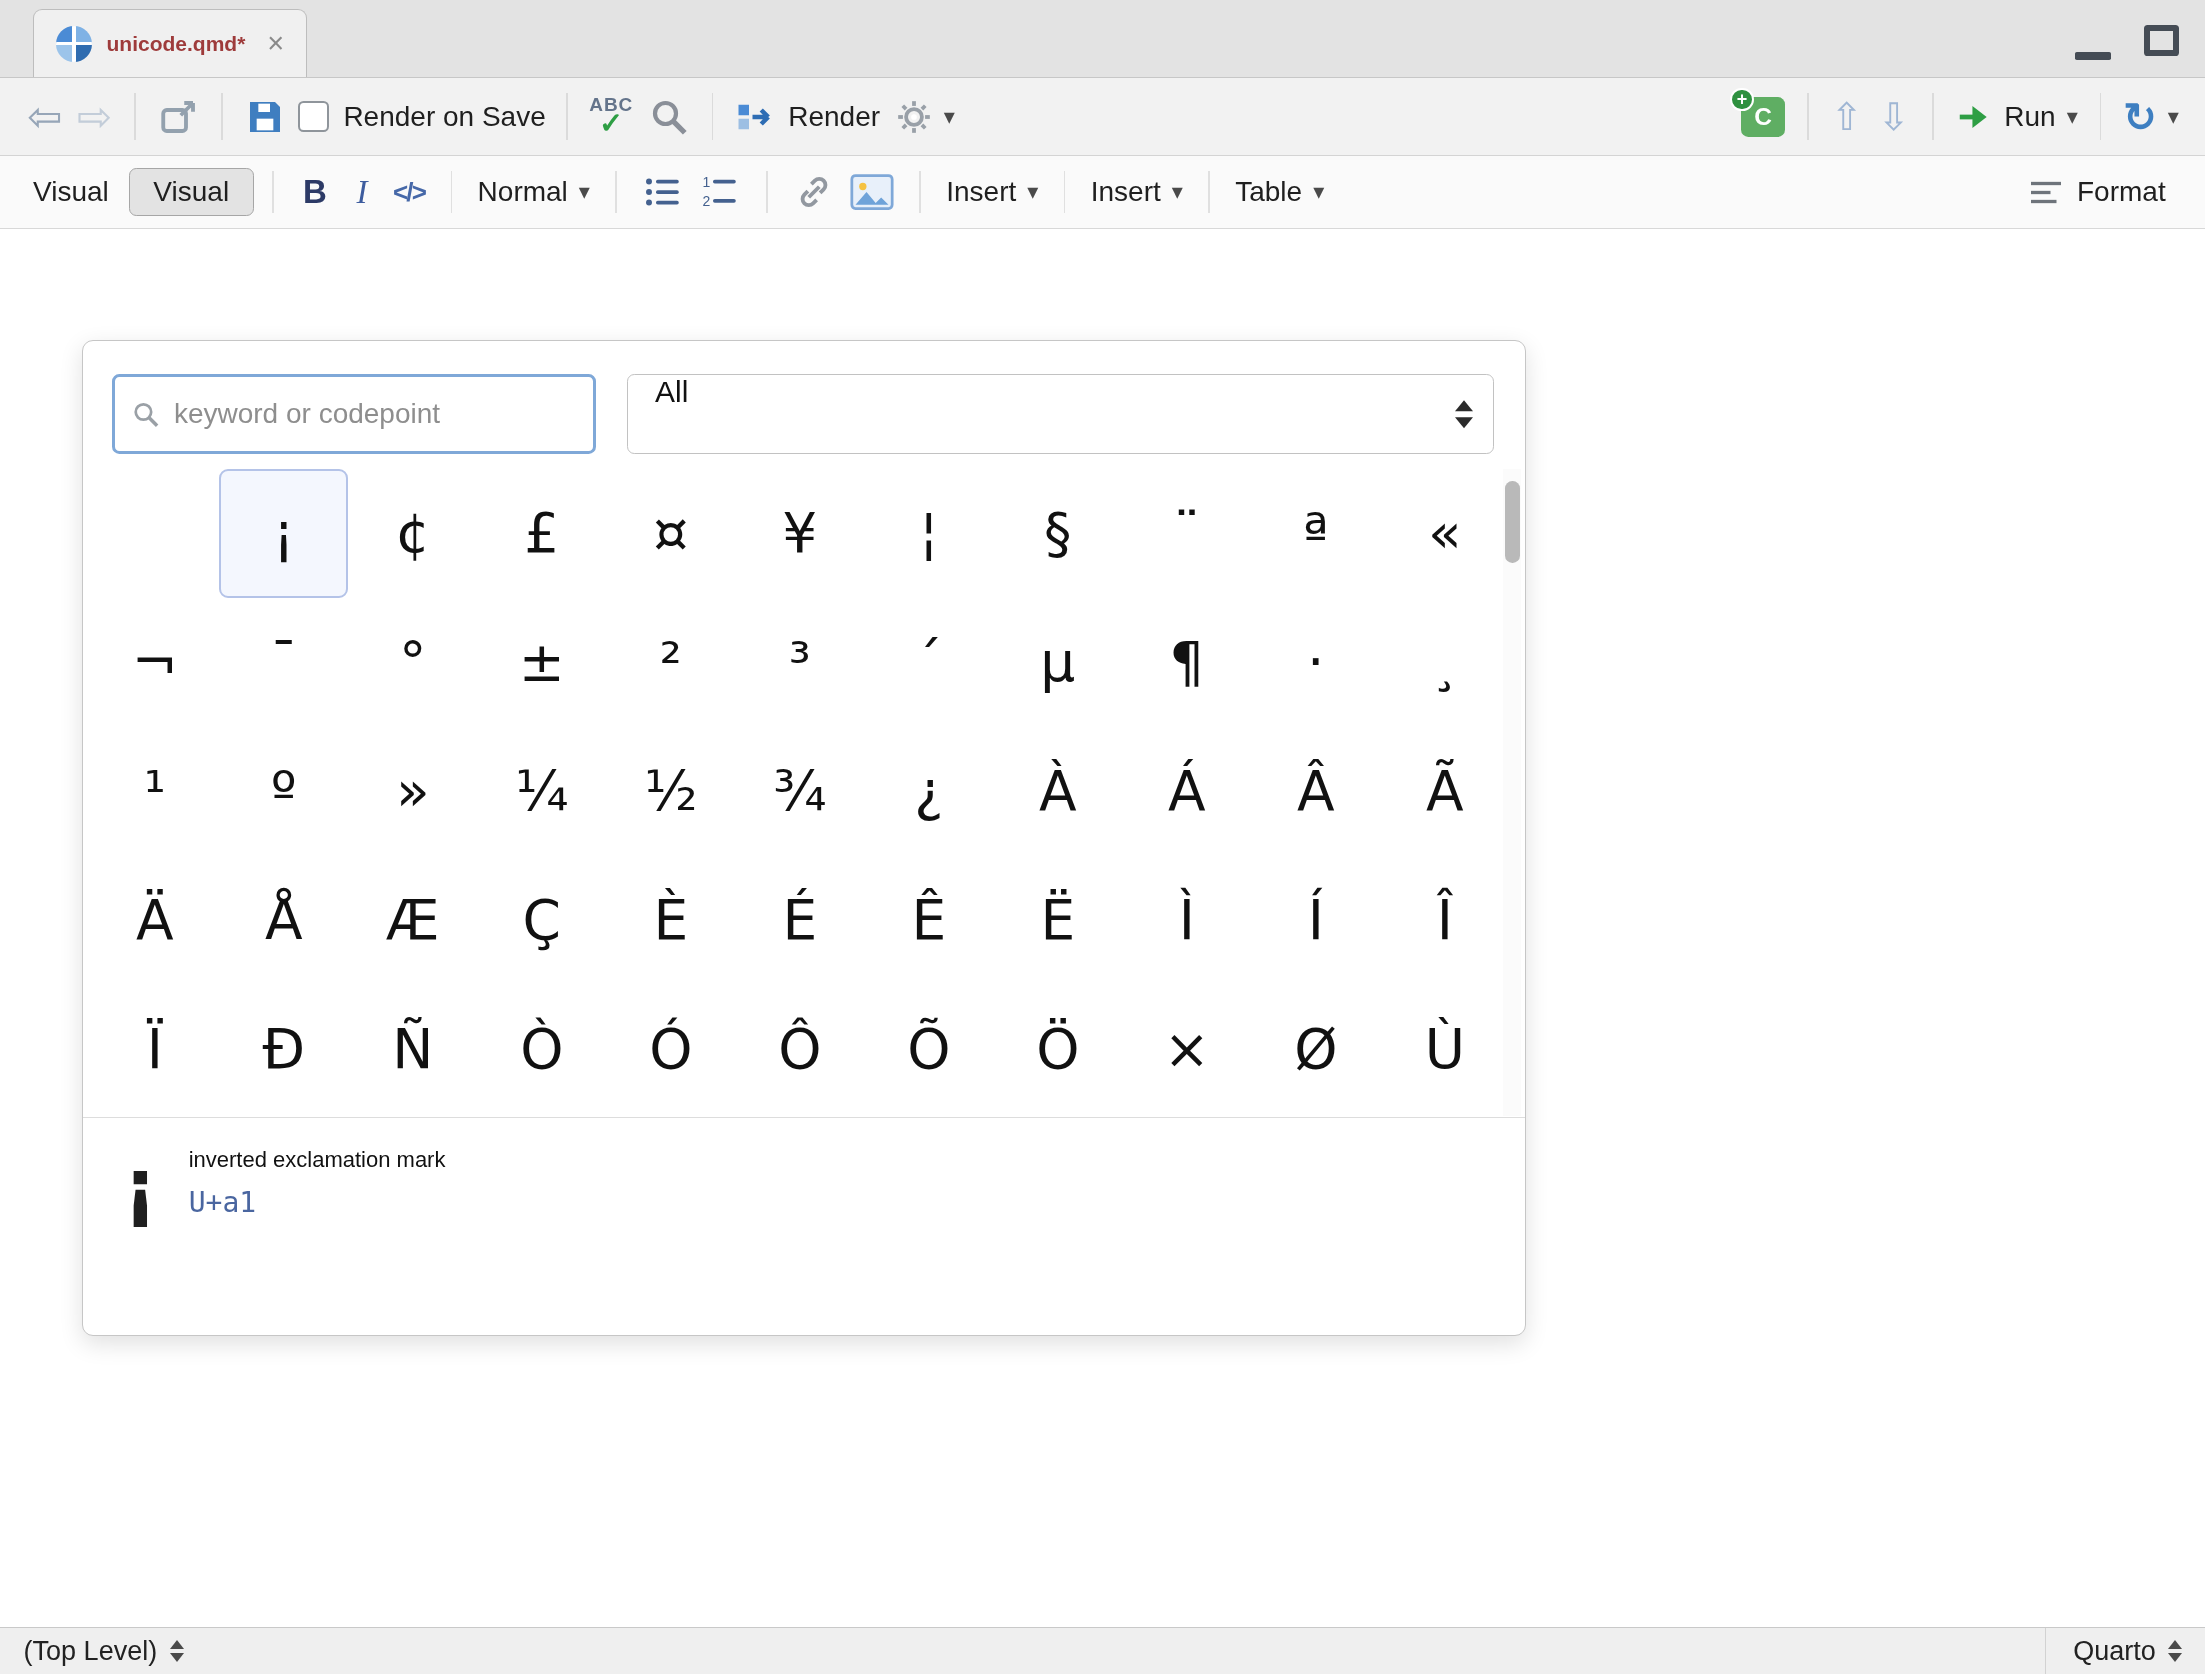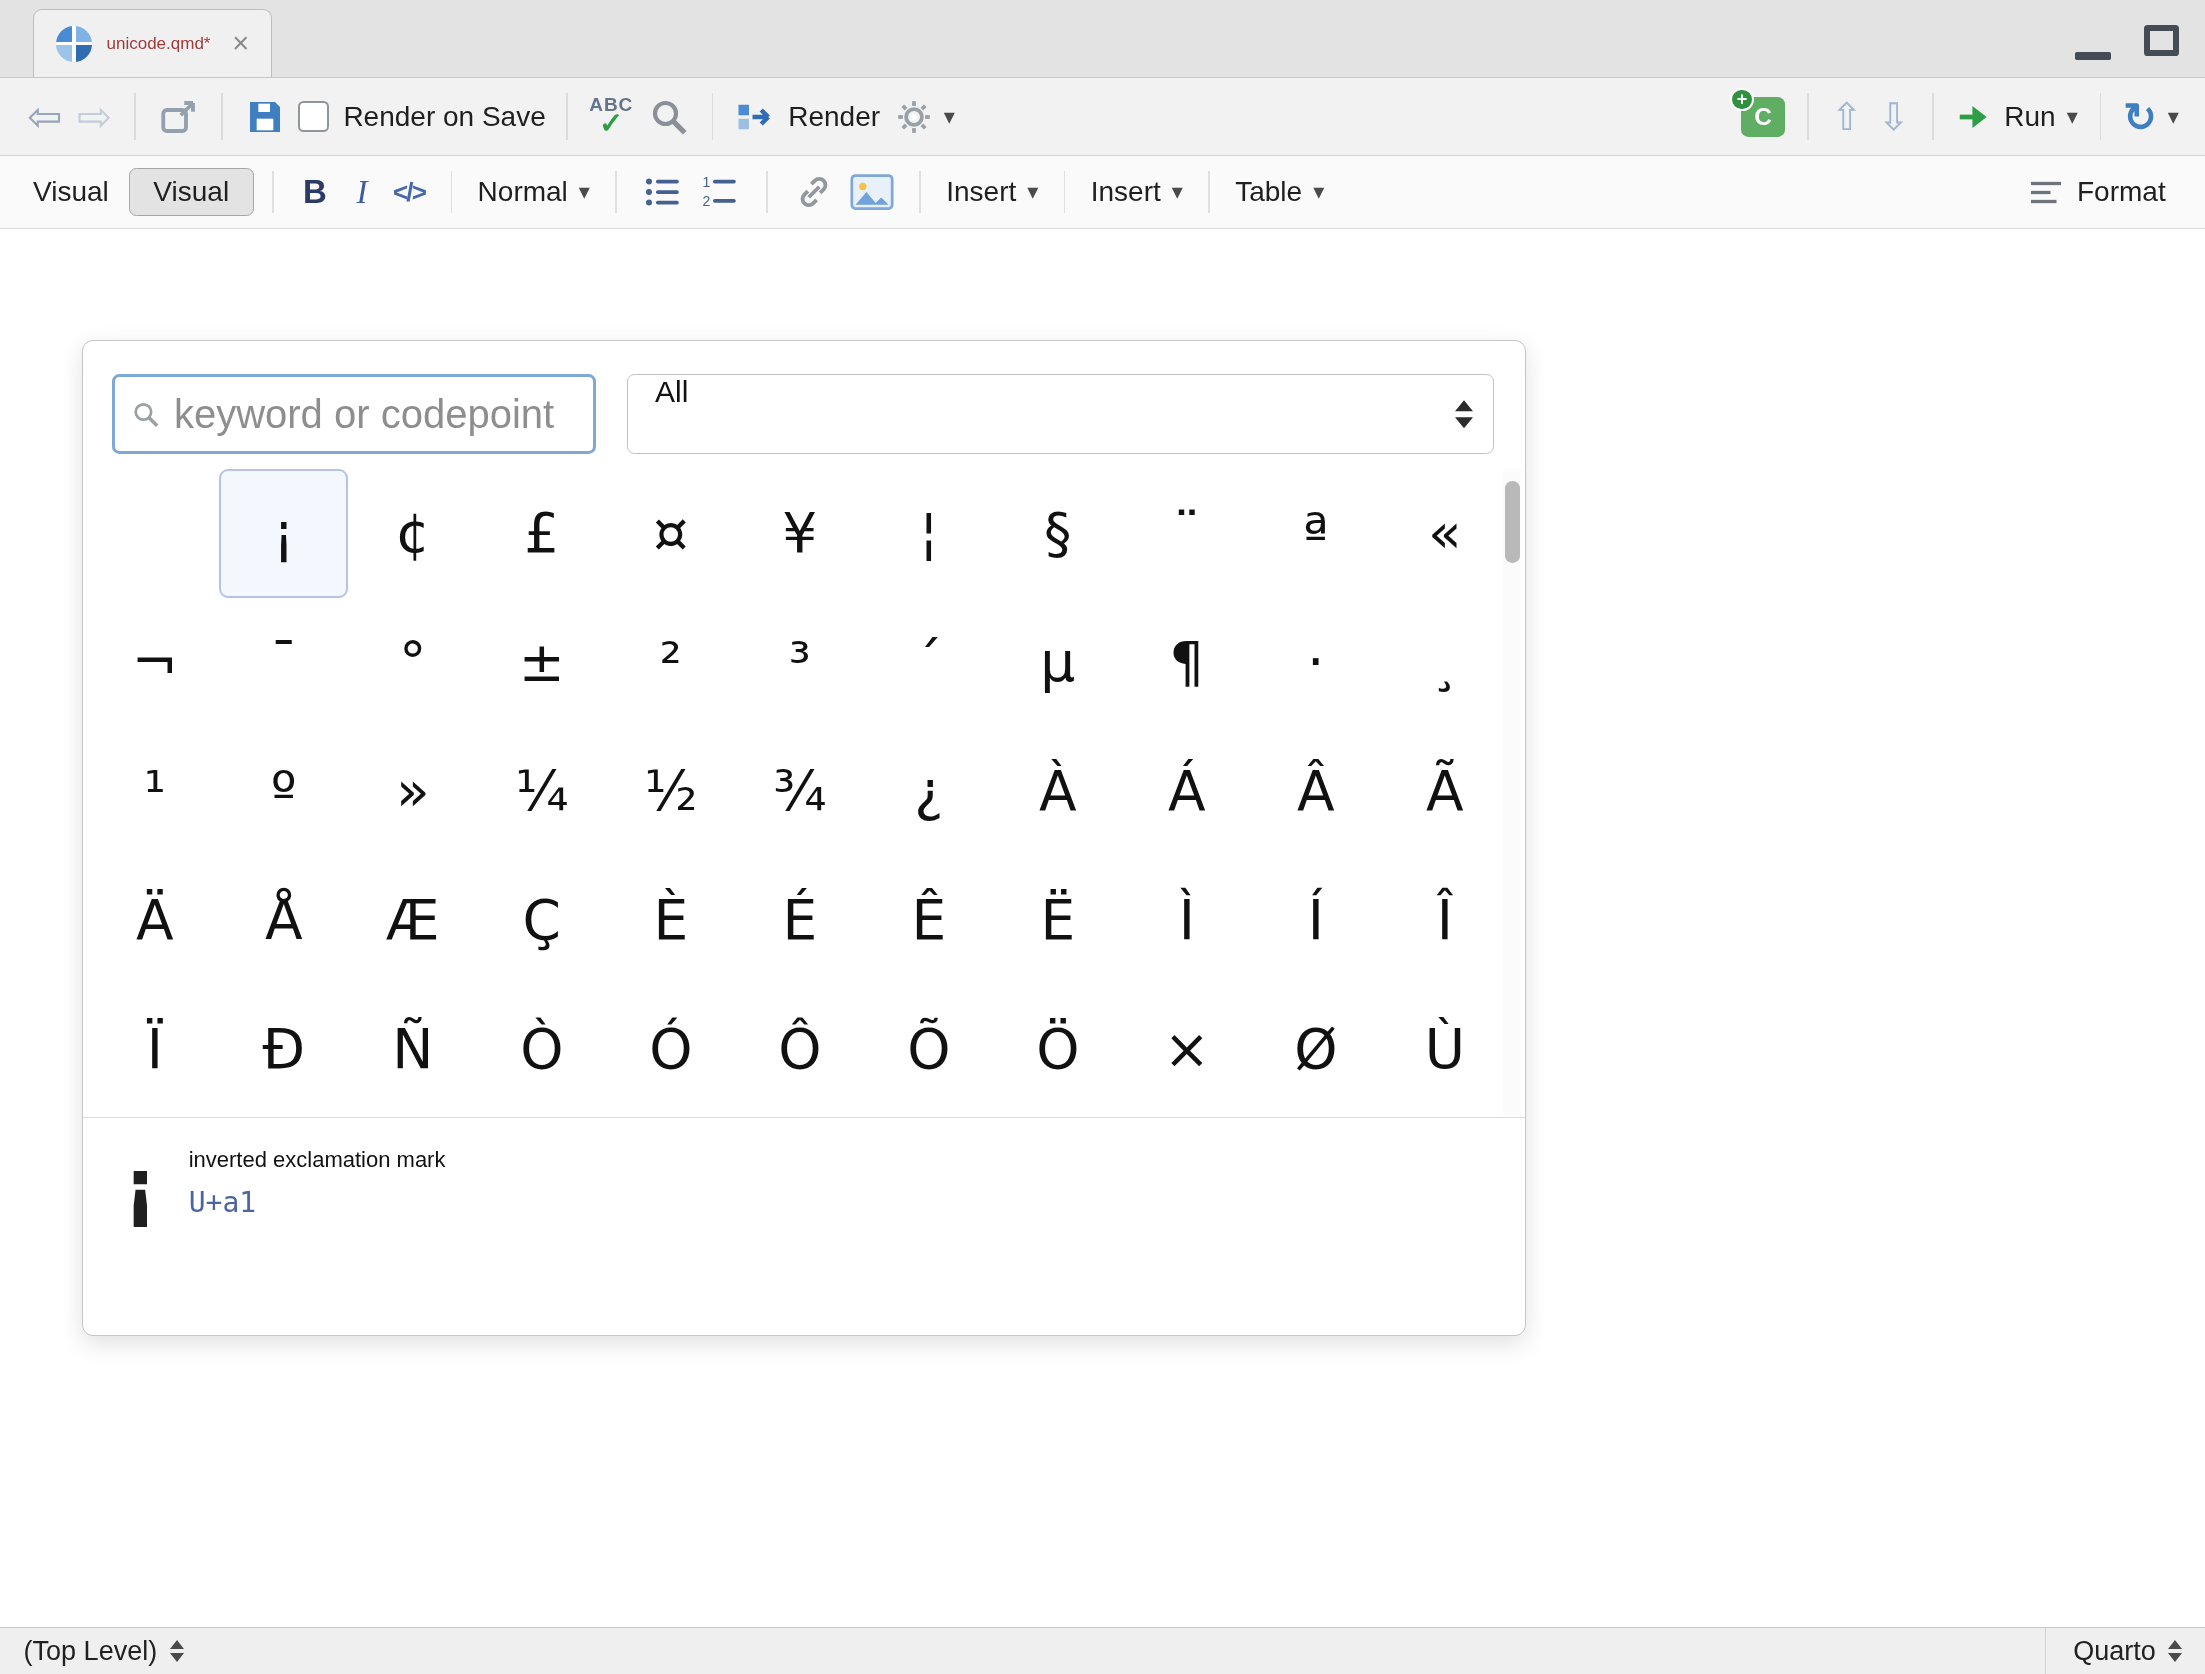--- a/index.html
+++ b/index.html
@@ -5,21 +5,21 @@
   * { box-sizing: border-box; margin: 0; padding: 0; }
   html,body { width:2206px; height:1675px; overflow:hidden; }
   body { font-family:"Liberation Sans", sans-serif; background:#fff; color:#1f1f1f; position:relative; }
 
   
   .tabbar { height:78px; background:#E3E3E3; border-bottom:0.9px solid #C7C7C7;
             display:flex; align-items:flex-end; padding-left:33px; position:relative; }
   .tab { height:68px; display:flex; align-items:center; gap:14.5px; padding:0 22px;
          background:#F0F0F0; border:0.9px solid #BDBDBD; border-bottom:none;
          border-radius:9px 9px 0 0; }
-  .tab-title { font-size:17px; font-weight:normal; color:#9E3B3B; }
+  .tab-title { font-size:21px; font-weight:bold; color:#9E3B3B; }
   .tab-close { font-size:29px; color:#8a8a8a; margin-left:7.3px; line-height:1; }
   .quarto-icon { width:36px; height:36px; border-radius:50%; position:relative; overflow:hidden;
     background:conic-gradient(#7FB2E5 0 90deg,#2F6CB0 90deg 180deg,#9CC4EA 180deg 270deg,#4B8BD5 270deg 360deg); }
   .quarto-icon::before { content:""; position:absolute; left:45%; top:0; width:10%; height:100%; background:#fff; }
   .quarto-icon::after  { content:""; position:absolute; top:45%; left:0; height:10%; width:100%; background:#fff; }
   .win-controls { position:absolute; right:27px; top:20px; display:flex; gap:33px; align-items:center; height:40px; }
   .min-bar { width:36px; height:8.2px; background:#454C55; border-radius:1.8px; align-self:flex-end; }
   .max-box { width:35px; height:31px; border:6.4px solid #454C55; border-radius:3.6px; }
 
   
@@ -56,21 +56,21 @@
   .toggle-on { padding:7.3px 23.6px; background:#E3E3E3; border:1.8px solid #A6A6A6; border-radius:7.3px; margin-left:20px; }
   .outline-grp { display:flex; align-items:center; gap:12.7px; }
 
   
   .editor { height:1398px; background:#fff; position:relative; }
   .popup { position:absolute; left:82px; top:111px; width:1444px; height:996px; background:#fff;
            border:1.8px solid #C6C6C6; border-radius:11px; box-shadow:0 7.3px 23.6px rgba(0,0,0,0.12); }
   .popup-header { display:flex; gap:31px; padding:33px 31px 0 29px; }
   .search-box { width:484px; height:80px; border:3.6px solid #7FA8D8; border-radius:7.3px;
                 display:flex; align-items:center; padding:0 16.4px; gap:12.7px; background:#fff; }
-  .search-box input { border:none; outline:none; font-size:40px; font-family:"Liberation Sans",sans-serif;
+  .search-box input { border:none; outline:none; font-size:28px; font-family:"Liberation Sans",sans-serif;
                       color:#b91c1c; width:100%; background:transparent; }
   .search-box input::placeholder { color:#8E8E8E; }
   .category-select { flex:1; height:80px; border:1.8px solid #C2C2C2; border-radius:7.3px; background:#fff;
                      display:flex; padding:0 27px; font-size:30px; color:#111; position:relative; }
   .updown { position:absolute; right:20px; top:50%; transform:translateY(-50%);
             display:flex; flex-direction:column; align-items:center; gap:5.5px; }
   .tri-up { width:0; height:0; border-left:9px solid transparent; border-right:9px solid transparent; border-bottom:11.8px solid #2b2b2b; }
   .tri-down { width:0; height:0; border-left:9px solid transparent; border-right:9px solid transparent; border-top:11.8px solid #2b2b2b; }
 
   .grid-wrap { position:relative; margin-top:14.5px; height:647px; overflow:hidden; }

